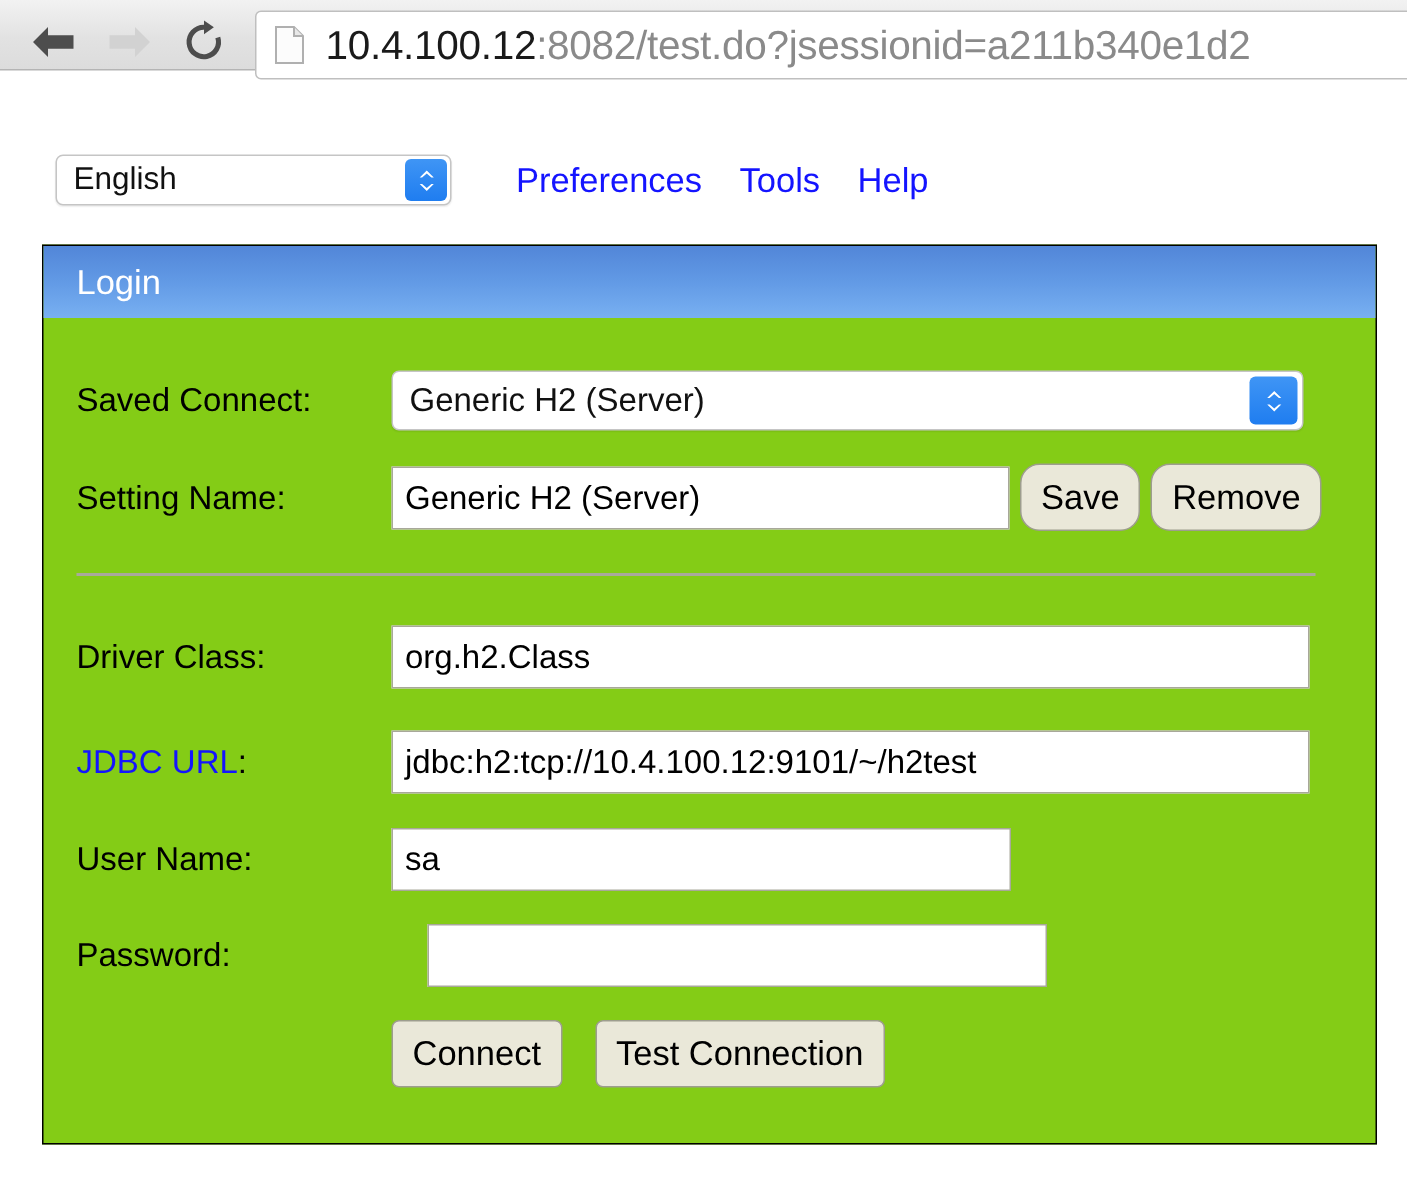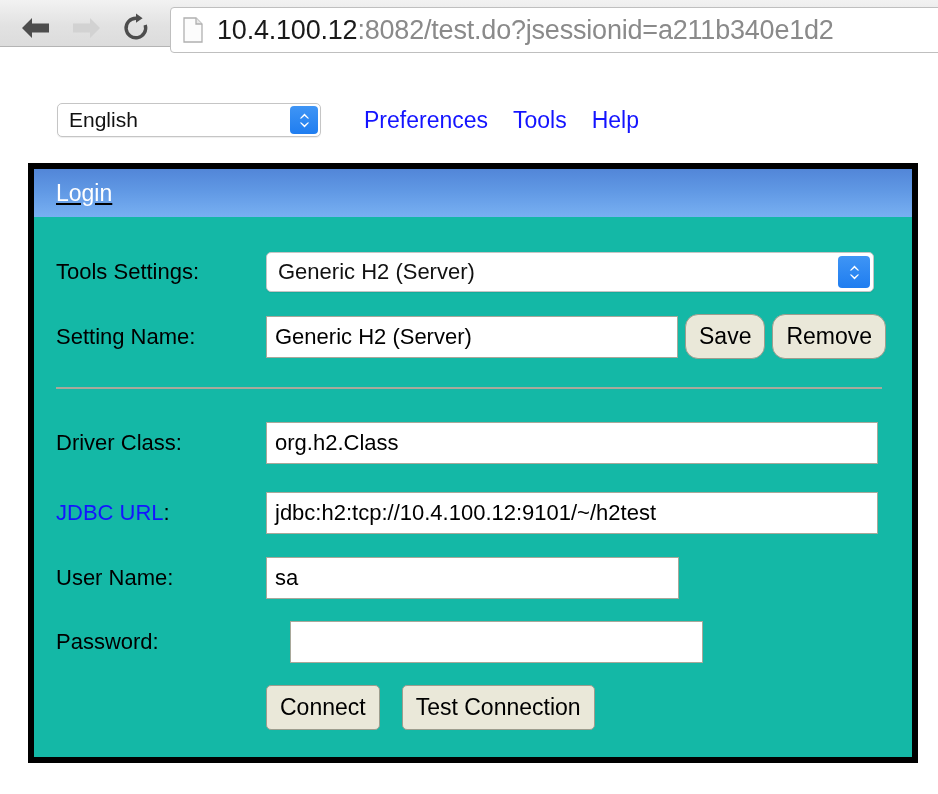--- a/index.html
+++ b/index.html
@@ -71,21 +71,20 @@
     width: 938px;
     height: 734px;
     background: #ffffff;
   }
 
   .toolbar {
     position: absolute;
     left: 37px; top: 43px;
     display: flex;
     align-items: center;
-    margin-left: 20px;
   }
 
   
   .mac-select {
     position: relative;
     width: 264px; height: 34px;
     background: #ffffff;
     border: 1px solid #c5c5c5;
     border-radius: 5px;
     box-sizing: border-box;
@@ -124,24 +123,23 @@
     text-decoration: none;
     font-family: "Liberation Sans", sans-serif;
   }
 
   
   .panel {
     position: absolute;
     left: 28px; top: 103px;
     width: 890px;
     height: 600px;
-    background: #14b8a6;
-    border: 6px solid #000000;
-    box-sizing: border-box;
-    text-decoration: underline;
+    background: #84cc16;
+    border: 1px solid #000000;
+    box-sizing: border-box;
   }
   .panel-header {
     height: 48px;
     background: linear-gradient(to bottom, #5286d8 0%, #6098e4 45%, #78b0f2 100%);
     display: flex;
     align-items: center;
     padding-left: 22px;
     box-sizing: border-box;
   }
   .panel-header .title {
@@ -267,21 +265,21 @@
 
   <div class="panel">
 
     <div class="panel-header">
       <span class="title">Login</span>
     </div>
 
     <div class="panel-body">
 
       <div class="form-row" style="left:22px; top:35px;">
-        <span class="lbl" style="width:210px;">Tools Settings:</span>
+        <span class="lbl" style="width:210px;">Saved Connect:</span>
         <div class="mac-select" style="width:608px; height:40px; font-size:22px;">
           <span>Generic H2 (Server)</span>
           <span class="arrow-box" style="width:32px; height:32px; top:3px; right:3px;">
             <svg class="chev" viewBox="0 0 11 6">
               <path d="M5.5 0.6 L10.2 5.4 L8.6 5.4 L5.5 2.7 L2.4 5.4 L0.8 5.4 Z" fill="#ffffff"></path>
             </svg>
             <svg class="chev" viewBox="0 0 11 6">
               <path d="M5.5 5.4 L0.8 0.6 L2.4 0.6 L5.5 3.3 L8.6 0.6 L10.2 0.6 Z" fill="#ffffff"></path>
             </svg>
           </span>

